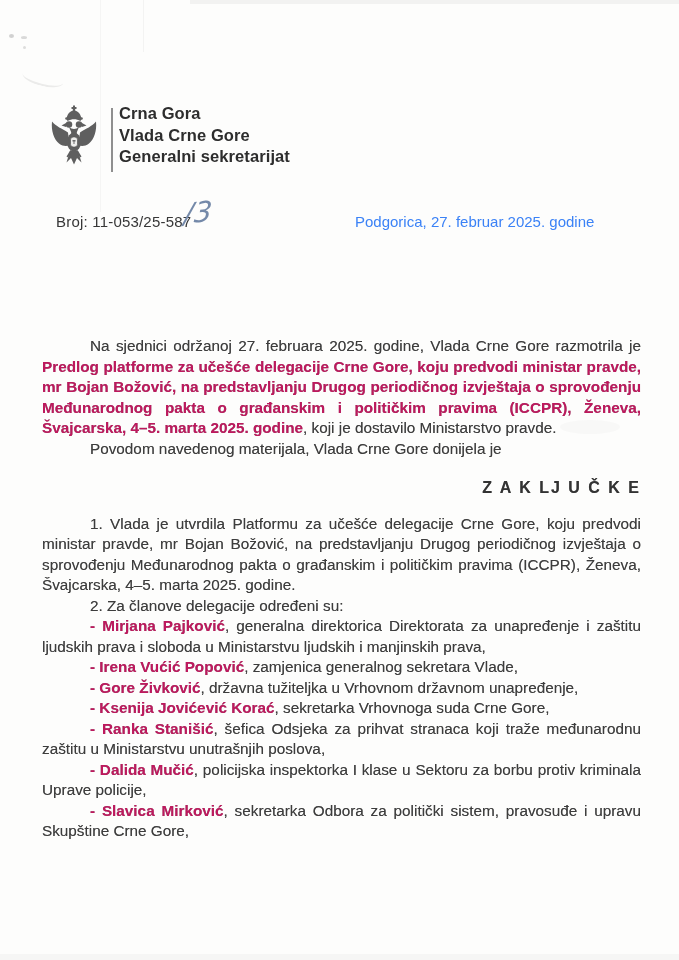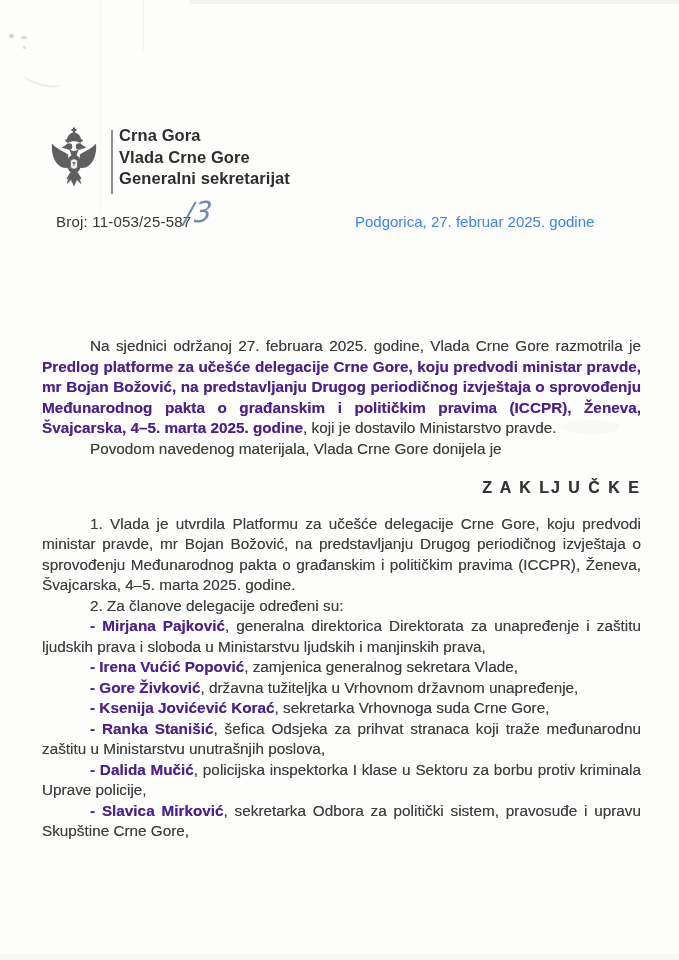--- a/index.html
+++ b/index.html
@@ -9,21 +9,21 @@
     background:#ffffff;
     overflow:hidden;
     position:relative;
   }
   .page {
     position:absolute; inset:0;
     background:#fdfdfc;
     color:#3c3c3c;
   }
   
-  .letterhead { position:absolute; left:45px; top:122px; width:320px; height:84px; }
+  .letterhead { position:absolute; left:45px; top:100px; width:320px; height:84px; }
   .coa { position:absolute; left:4px; top:5px; width:50px; height:64px; opacity:.88; filter:blur(.3px); }
   .lh-divider { position:absolute; left:66px; top:8px; width:2px; height:64px; background:#8f8f8f; }
   .lh-text { position:absolute; left:74px; top:3px; white-space:nowrap; }
   .lh-text .ln {
     font-weight:bold; font-size:16.5px; line-height:21.5px; color:#2d2d2d;
     letter-spacing:.1px;
   }
   
   .ref-number {
     position:absolute; left:56px; top:213px;
@@ -41,21 +41,21 @@
     font-size:15px; color:#3b82f6;
   }
   
   .doc-body {
     position:absolute; left:42px; top:336px; width:599px;
     font-size:15.3px; line-height:20.5px; color:#3d3d3d;
     text-align:justify;
     text-shadow:0 0 .4px rgba(55,55,55,.55);
   }
   .para { text-indent:48px; }
-  .b { font-weight:bold; color:#4c1d95; }
+  .b { font-weight:bold; color:#be185d; }
   .heading {
     text-align:right; text-indent:0;
     font-weight:bold; font-size:16px; letter-spacing:2px; color:#333;
     margin:19px 0 15px 0;
   }
   
   .artifact { position:absolute; pointer-events:none; }
   .vline1 { left:100px; top:0; width:1px; height:212px; background:rgba(90,90,90,.05); }
   .vline2 { left:143px; top:0; width:1px; height:52px; background:rgba(90,90,90,.06); }
   .topstreak { left:190px; top:0; width:489px; height:4px; background:rgba(150,150,150,.10); }

